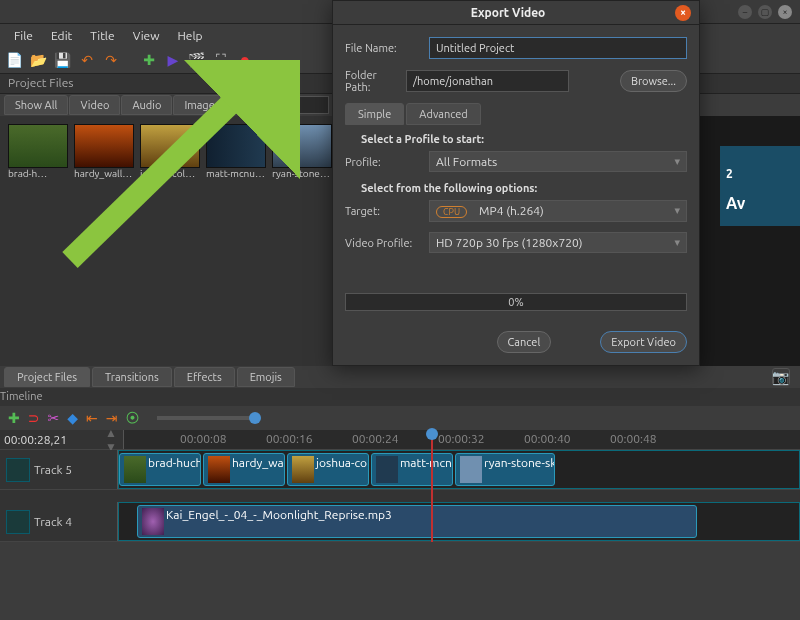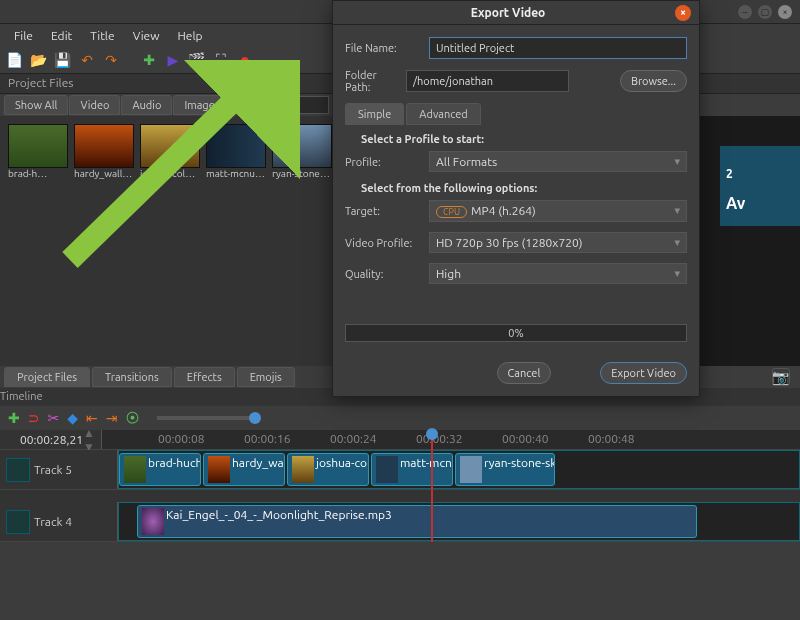--- a/index.html
+++ b/index.html
@@ -28,21 +28,21 @@
 .preview-content .sign { color:#fff; font-size:28px; font-weight:bold; padding:6px; }
 .lower-tabs { height:22px; background:#3c3c3c; display:flex; align-items:center; padding:0 4px; }
 .lower-tab { padding:3px 12px; background:#4a4a4a; border:1px solid #555; border-radius:3px 3px 0 0; margin-right:2px; font-size:11px; }
 .lower-tab.active { background:#555; }
 .timeline-header { height:18px; background:#333; padding:2px 0; color:#aaa; font-size:11px; }
 .timeline-toolbar { height:24px; background:#3c3c3c; display:flex; align-items:center; padding:0 8px; gap:8px; }
 .tl-icon { font-size:14px; }
 .zoom-slider { width:100px; height:4px; background:#555; position:relative; margin-left:10px; }
 .zoom-handle { position:absolute; right:-4px; top:-4px; width:12px; height:12px; border-radius:50%; background:#4a90d0; }
 .ruler-row { height:20px; background:#2a2a2a; display:flex; position:relative; border-bottom:1px solid #444; }
-.timecode-box { width:102px; background:#333; color:#ddd; font-size:13px; display:flex; align-items:center; padding:0 20px; border-right:1px solid #555; position:relative; }
+.timecode-box { width:124px; background:#333; color:#ddd; font-size:13px; display:flex; align-items:center; padding:0 4px; border-right:1px solid #555; position:relative; }
 .ruler { flex:1; position:relative; color:#888; font-size:10px; }
 .ruler-tick { position:absolute; top:2px; }
 .playhead { position:absolute; top:0; bottom:0; width:2px; background:#c03030; z-index:5; }
 .playhead::before { content:''; position:absolute; top:-2px; left:-5px; width:12px; height:12px; border-radius:50%; background:#4a90d0; }
 .track-row { height:40px; background:#2a2a2a; display:flex; border-bottom:1px solid #444; }
 .track-header { width:118px; background:#333; border-right:1px solid #555; display:flex; align-items:center; padding:0 6px; gap:4px; }
 .track-thumb { width:24px; height:24px; background:#1a3a3a; border:1px solid #0a5a6a; }
 .track-lane { flex:1; position:relative; background:#222; border:1px solid #0a6a7a; }
 .clip { position:absolute; top:2px; bottom:2px; background:#1a5a7a; border:1px solid #2a9aba; border-radius:3px; color:#fff; font-size:10px; padding:2px 4px; overflow:hidden; white-space:nowrap; }
 .clip-thumb { width:22px; height:100%; background:#333; display:inline-block; vertical-align:top; margin-right:2px; }
@@ -59,21 +59,21 @@
 .form-input { flex:1; background:#2a2a2a; border:1px solid #4a7fb0; padding:4px 6px; color:#ddd; font-size:11px; }
 .form-input.plain { border:1px solid #555; }
 .btn { background:#4a4a4a; border:1px solid #666; padding:4px 10px; color:#ddd; font-size:11px; border-radius:11px;margin-left:43px; }
 .btn.primary { border-color:#4a7fb0; }
 .dlg-tabs { display:flex; gap:2px; margin:4px 0; }
 .dlg-tab { padding:4px 12px; background:#4a4a4a; border:1px solid #555; border-radius:3px 3px 0 0; font-size:11px; }
 .dlg-tab.active { background:#555; }
 .section-label { font-weight:bold; color:#ddd; margin:8px 16px 6px; font-size:11px; }
 .dropdown { flex:1; background:#4a4a4a; border:1px solid #555; padding:3px 6px; color:#ddd; font-size:11px; position:relative; }
 .dropdown::after { content:'▾'; position:absolute; right:6px; color:#888; }
-.cpu-badge { display:inline-block; border:1px solid #d08030; color:#d08030; border-radius:8px; padding:0 6px; font-size:9px; margin-right:4px; }
+.cpu-badge { display:inline-block; border:1px solid #d08030; color:#d08030; border-radius:8px; padding:0 6px; font-size:9px; margin-right:12px; }
 .progress-bar { height:18px; background:#2a2a2a; border:1px solid #555; text-align:center; color:#ccc; font-size:11px; line-height:16px; margin-top:40px; }
 .dialog-footer { display:flex; justify-content:flex-end; gap:6px; padding:8px 12px 12px; }
 
 
 .arrow { position:absolute; left:30px; top:60px; z-index:50; pointer-events:none; }
 .film-strip { position:absolute; top:0; bottom:0; width:8px; background:repeating-linear-gradient(to bottom,#111 0,#111 3px,#333 3px,#333 6px); }
 .film-strip.left { left:0; }
 .film-strip.right { right:0; }
 </style>
 </head>
@@ -262,23 +262,19 @@
     </div>
     <div class="section-label">Select from the following options:</div>
     <div class="form-row">
       <div class="form-label">Target:</div>
       <div class="dropdown"><span class="cpu-badge">CPU</span><span>MP4 (h.264)</span></div>
     </div>
     <div class="form-row">
       <div class="form-label">Video Profile:</div>
       <div class="dropdown"><span>HD 720p 30 fps (1280x720)</span></div>
     </div>
-    <div class="form-row">
-      <div class="form-label">Quality:</div>
-      <div class="dropdown"><span>High</span></div>
-    </div>
     <div class="progress-bar">0%</div>
   </div>
   <div class="dialog-footer">
     <button class="btn">Cancel</button>
     <button class="btn primary">Export Video</button>
   </div>
 </div>
 
 </body></html>

